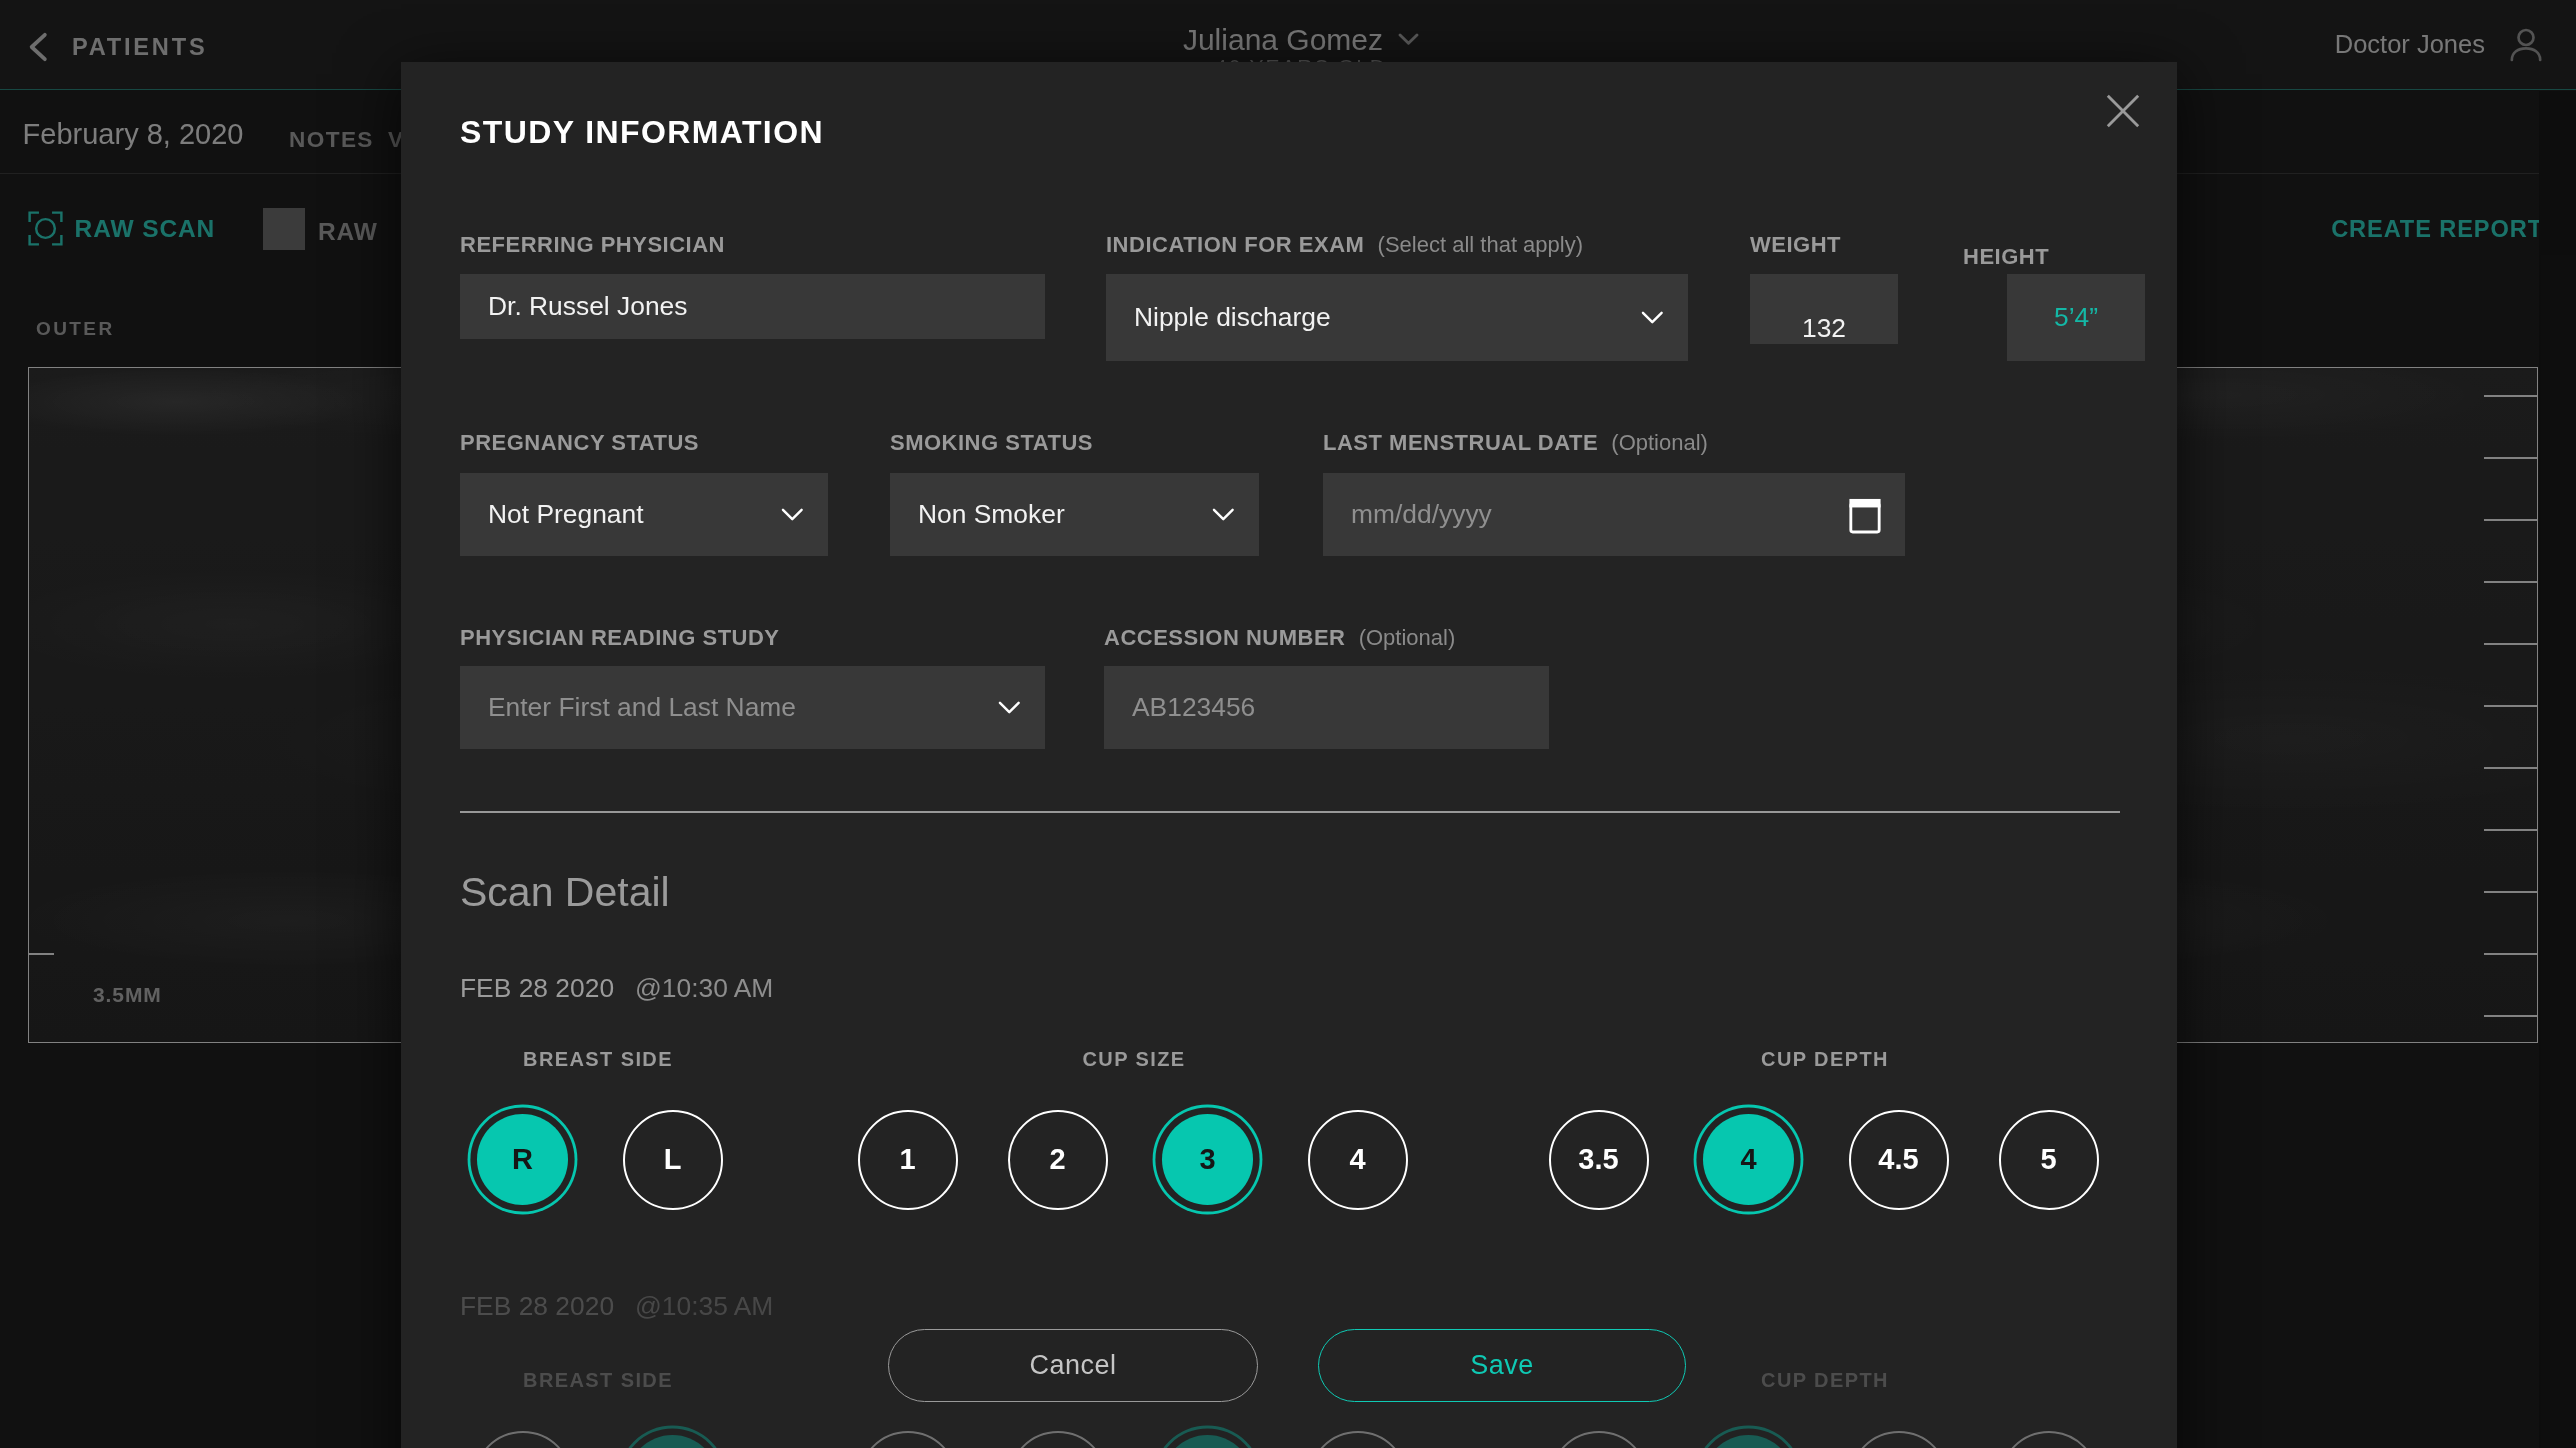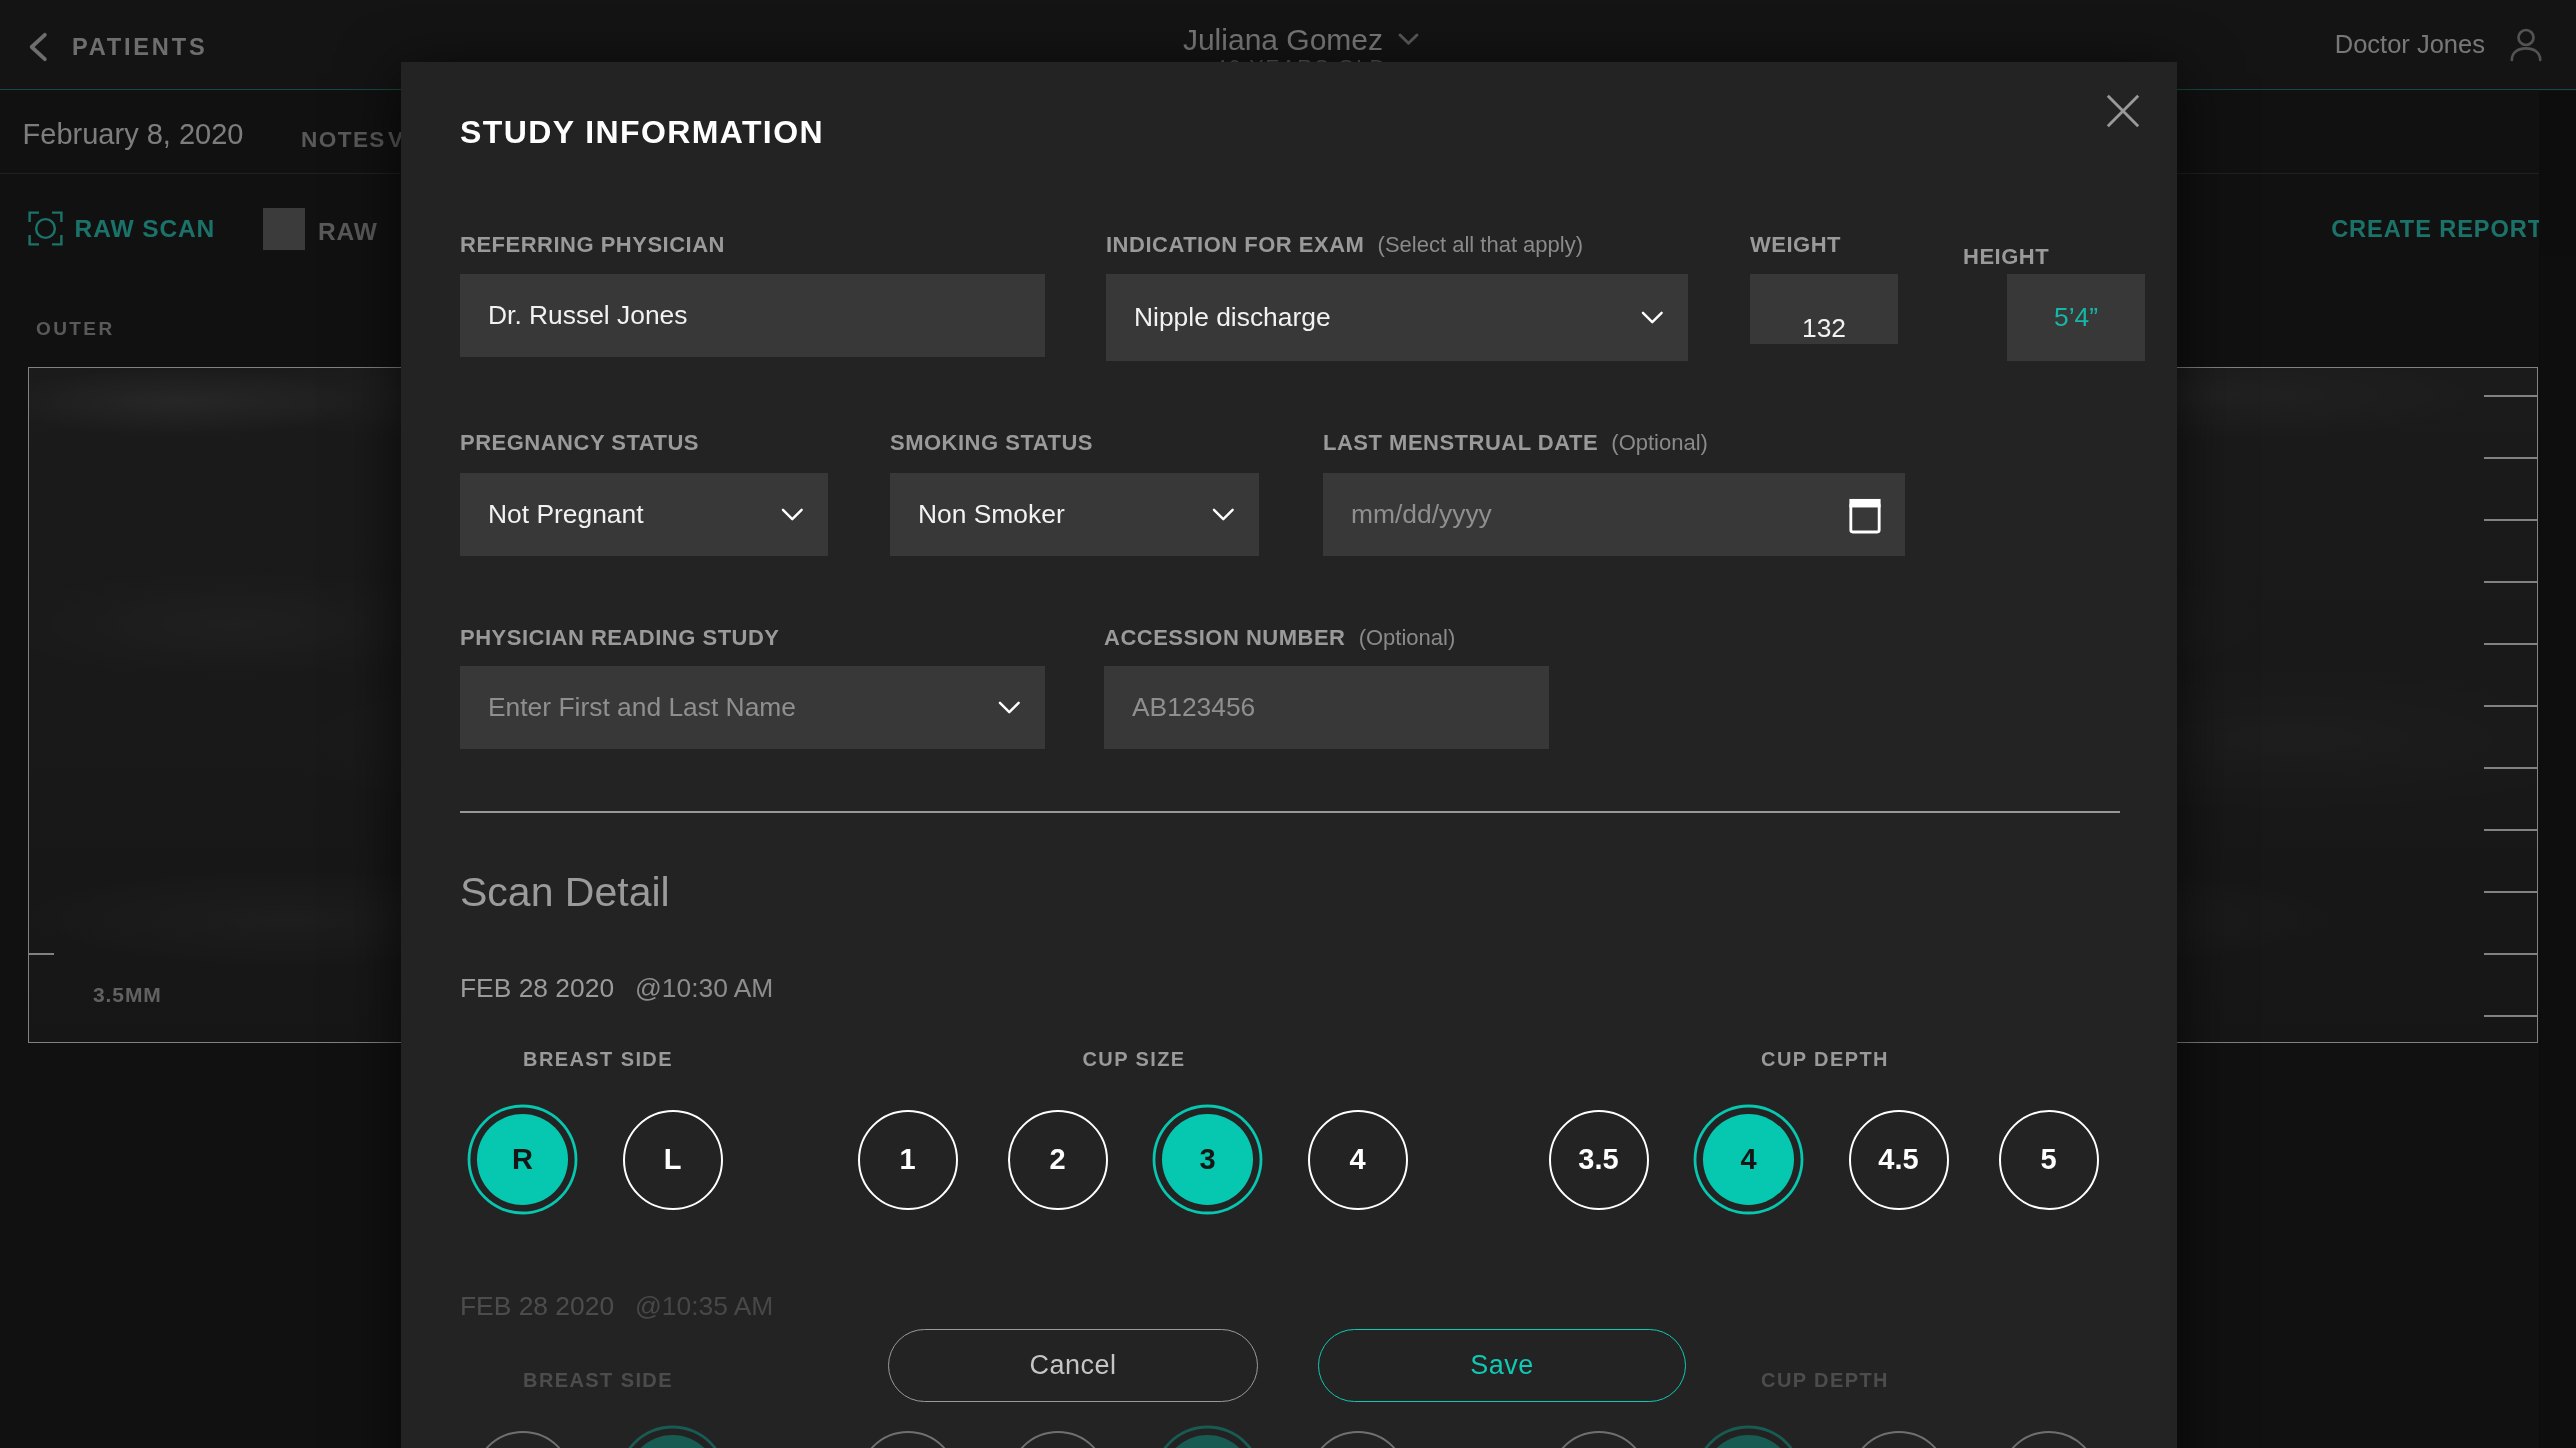--- a/index.html
+++ b/index.html
@@ -15,21 +15,21 @@
   .back-label { font-size:23.6px; font-weight:600; letter-spacing:2.8px; color:#bdbdbd; }
   .patient-wrap { left:1084px; top:22.6px; width:434px; display:flex; align-items:center; justify-content:center; gap:15px; }
   .patient-name { font-size:30px; font-weight:500; color:#cfcfcf; }
   .patient-age { left:1084px; top:55px; width:434px; text-align:center; font-size:21px; letter-spacing:1.9px; color:#8a8a8a; }
   .doctor-wrap { right:30px; top:24.5px; display:flex; align-items:center; gap:21px; }
   .doctor-name { font-size:25.5px; color:#cfcfcf; }
 
   .subdivider { left:0; top:173px; width:2576px; height:0.9px; background:#3a3a3a; }
   .study-date { left:22.6px; top:118px; font-size:29px; color:#d8d8d8; }
   .tab { font-size:22.6px; font-weight:600; letter-spacing:1.4px; color:#9a9a9a; }
-  .tab-notes { left:289px; top:127px;margin-left:12px; }
+  .tab-notes { left:289px; top:127px; }
   .tab-partial { left:388px; top:127px; width:15px; overflow:hidden; white-space:nowrap; }
 
   .rawscan-wrap { left:23.6px; top:207px; display:flex; align-items:center; gap:8px; cursor:pointer; }
   .rawscan-label { font-size:24.5px; font-weight:600; letter-spacing:0.9px; color:#2EC5B6; }
   .checkbox { left:263px; top:208px; width:42px; height:42px; background:#666666; }
   .raw2-label { left:318px; top:218px; width:83px; overflow:hidden; white-space:nowrap;
                 font-size:24.5px; font-weight:600; letter-spacing:0.9px; color:#9a9a9a; }
   .create-report { right:33px; top:216px; font-size:23.6px; font-weight:600; letter-spacing:0.9px; color:#2EC5B6; cursor:pointer; }
 
   .outer-label { left:36px; top:318px; font-size:19px; font-weight:600; letter-spacing:2.4px; color:#9a9a9a; }
@@ -168,21 +168,21 @@
     </div>
 
     <div class="abs flabel" style="left:59px; top:170px;">REFERRING PHYSICIAN</div>
     <div class="abs" style="left:705px; top:170px; display:flex; align-items:baseline;">
       <span class="flabel">INDICATION FOR EXAM</span>
       <span class="fhint">(Select all that apply)</span>
     </div>
     <div class="abs flabel" style="left:1349px; top:170px;">WEIGHT</div>
     <div class="abs flabel" style="left:1562px; top:182px;">HEIGHT</div>
 
-    <div class="abs field" style="left:59px; top:212px; width:585px; height:83px;">
+    <div class="abs field" style="left:59px; top:212px; width:585px; height:65px;">
       <span>Dr. Russel Jones</span>
     </div>
     <div class="abs field dd" style="left:705px; top:212px; width:582px; height:87px;">
       <span>Nipple discharge</span>
       <svg class="chev" width="22.6" height="14" viewBox="0 0 24 15">
         <polyline points="2,2 12,12 22,2" fill="none" stroke="#ffffff" stroke-width="2.6" stroke-linecap="round" stroke-linejoin="round"></polyline>
       </svg>
     </div>
     <div class="abs field center" style="left:1349px; top:212px; width:148px; height:70px;align-items:flex-end;">
       <span>132</span>

